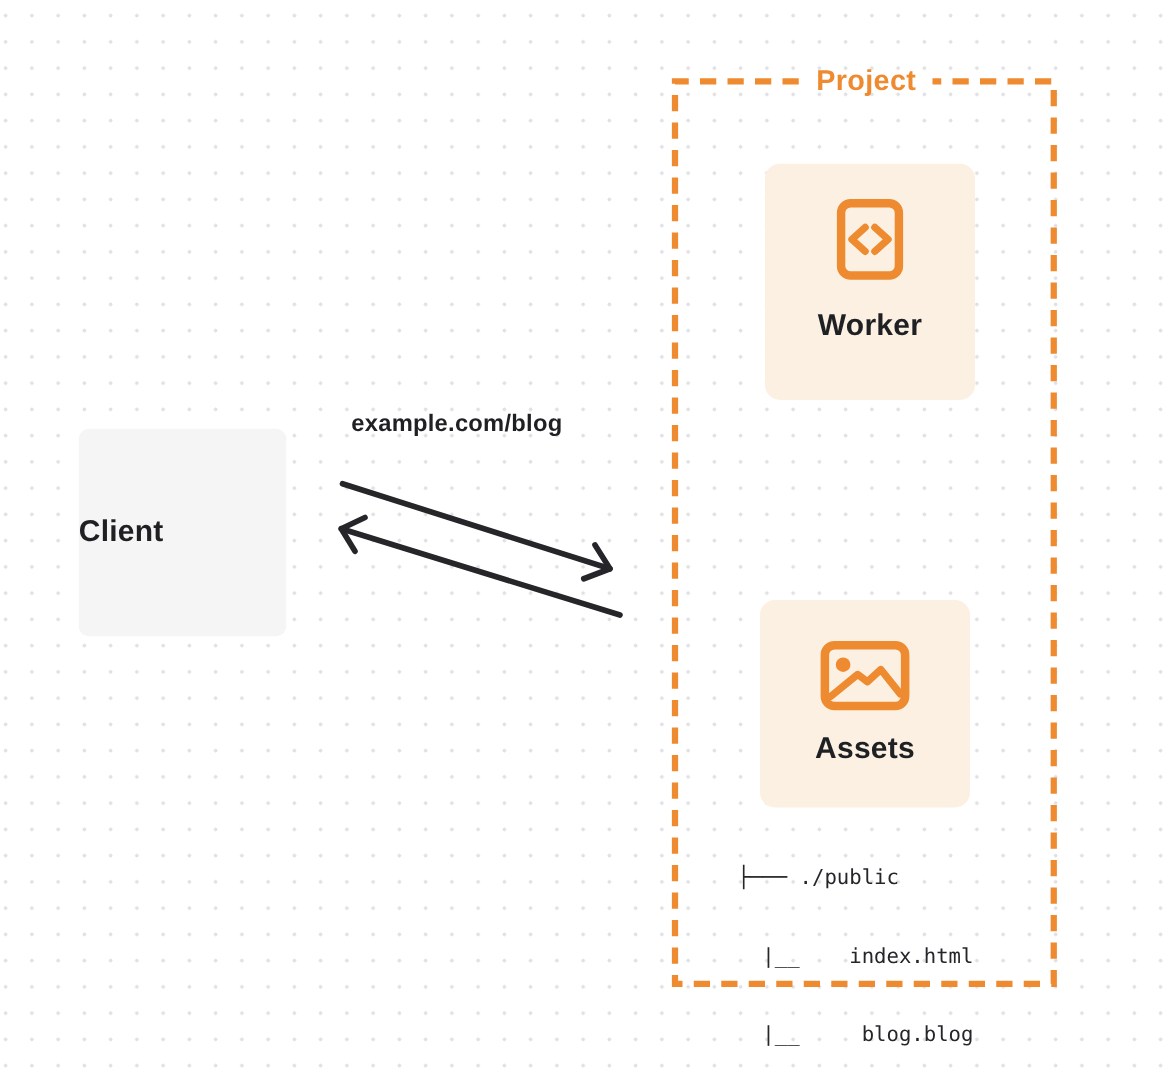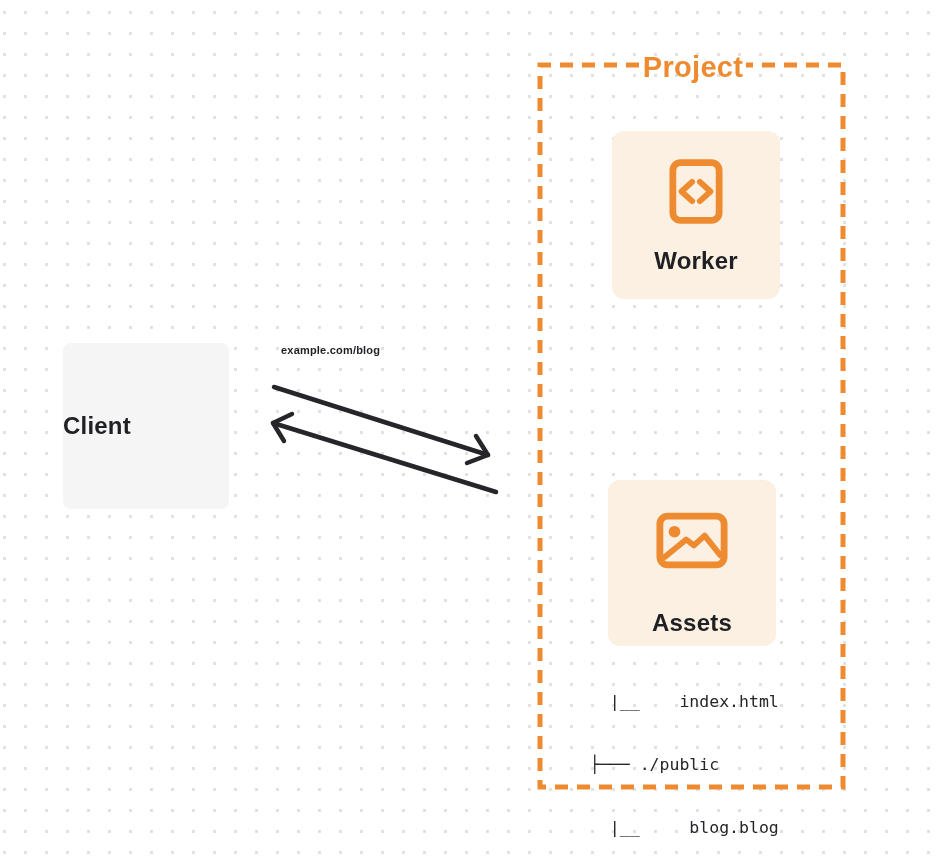--- a/index.html
+++ b/index.html
@@ -15,37 +15,37 @@
   .overlay{position:absolute;inset:0;width:938px;height:860px;}
 
   .client-box{
     position:absolute;left:63px;top:343px;width:166px;height:166px;
     background:#f5f5f6;border-radius:8px;
     display:flex;align-items:center;
   }
   .node-label{font-size:24px;font-weight:bold;color:#1f2023;letter-spacing:.2px;}
 
   .request-label{
-    position:absolute;left:281px;top:344px;
-    font-size:11px;font-weight:bold;color:#1f2023;letter-spacing:.2px;
+    position:absolute;left:281px;top:329px;
+    font-size:19px;font-weight:bold;color:#1f2023;letter-spacing:.2px;
   }
 
   .project-label{
     position:absolute;left:693px;top:51px;transform:translateX(-50%);
-    font-size:29px;font-weight:bold;color:#ee8a30;letter-spacing:.3px;
+    font-size:23px;font-weight:bold;color:#ee8a30;letter-spacing:.3px;
   }
 
   .project-node{
     position:absolute;border-radius:12px;background:#fbf0e2;
     display:flex;flex-direction:column;align-items:center;
   }
-  .worker-box{left:612px;top:131px;width:168px;height:168px;padding-top:27px;box-sizing:border-box;}
+  .worker-box{left:612px;top:131px;width:168px;height:189px;padding-top:27px;box-sizing:border-box;}
   .assets-box{left:608px;top:480px;width:168px;height:166px;padding-top:32px;box-sizing:border-box;}
   .worker-box .node-label{margin-top:22px;}
-  .assets-box .node-label{margin-top:40px;}
+  .assets-box .node-label{margin-top:16px;}
 
   .file-tree{
     position:absolute;left:590px;top:649px;
     font-family:"DejaVu Sans Mono",monospace;
     font-size:16.5px;line-height:21px;color:#26262a;
     white-space:pre;
   }
 </style>
 </head>
 <body>
@@ -87,19 +87,19 @@
   <div class="project-node assets-box">
     <svg width="72" height="57" viewBox="0 0 74 58" aria-hidden="true">
       <rect x="4" y="4" width="66" height="50" rx="8" fill="none" stroke="#ee8a30" stroke-width="7"></rect>
       <circle cx="19" cy="20" r="6" fill="#ee8a30"></circle>
       <path d="M9 46 L31 28 L39 34 L50 24 L66 44" fill="none" stroke="#ee8a30" stroke-width="6" stroke-linecap="round" stroke-linejoin="round"></path>
     </svg>
     <span class="node-label">Assets</span>
   </div>
 
   <div class="file-tree">
+    <div>├─── ./public</div>
     <div>  |__    index.html</div>
-    <div>├─── ./public</div>
     <div>  |__     blog.blog</div>
     
   </div>
 
 </div>
 
 </body></html>

